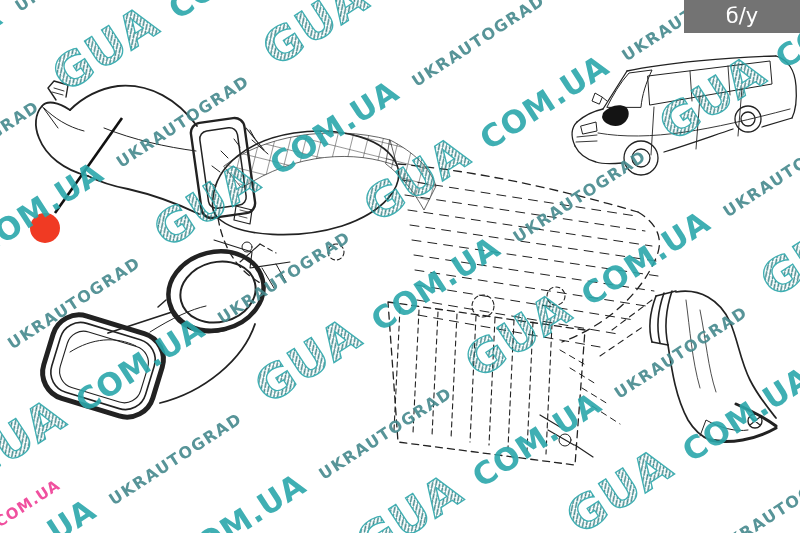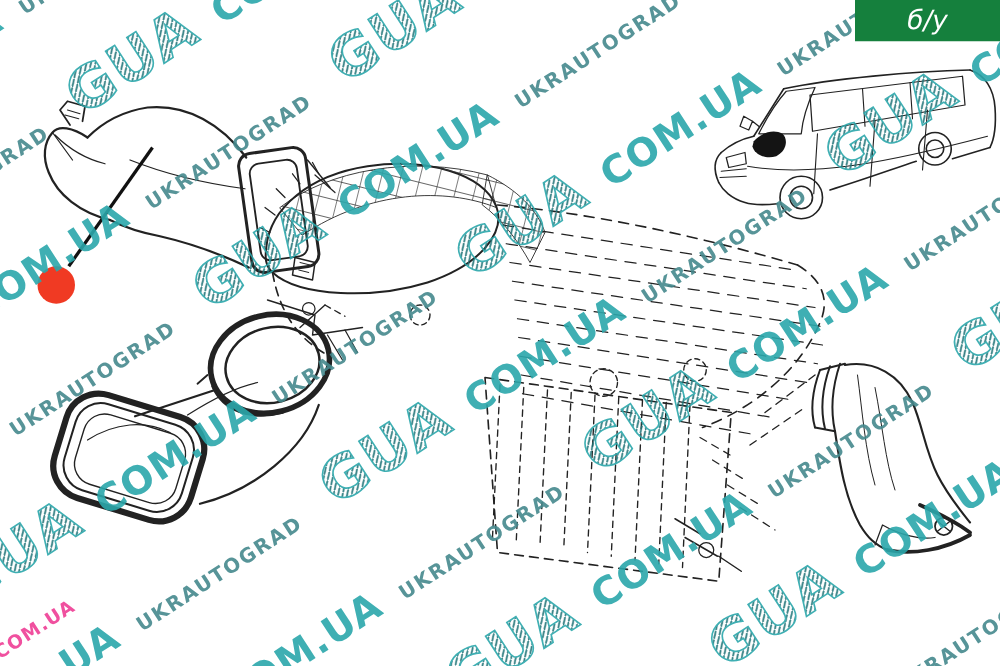--- a/index.html
+++ b/index.html
@@ -173,14 +173,14 @@
         <text x="-750" y="311"><tspan class="wm-gua" dx="0">GUA</tspan><tspan class="wm-com" dx="18">COM.UA</tspan><tspan class="wm-ukr" dx="18">UKRAUTOGRAD</tspan><tspan class="wm-gua" dx="30">GUA</tspan><tspan class="wm-com" dx="18">COM.UA</tspan><tspan class="wm-ukr" dx="18">UKRAUTOGRAD</tspan><tspan class="wm-gua" dx="30">GUA</tspan><tspan class="wm-com" dx="18">COM.UA</tspan><tspan class="wm-ukr" dx="18">UKRAUTOGRAD</tspan><tspan class="wm-gua" dx="30">GUA</tspan><tspan class="wm-com" dx="18">COM.UA</tspan><tspan class="wm-ukr" dx="18">UKRAUTOGRAD</tspan><tspan class="wm-gua" dx="30">GUA</tspan><tspan class="wm-com" dx="18">COM.UA</tspan><tspan class="wm-ukr" dx="18">UKRAUTOGRAD</tspan><tspan class="wm-gua" dx="30">GUA</tspan><tspan class="wm-com" dx="18">COM.UA</tspan><tspan class="wm-ukr" dx="18">UKRAUTOGRAD</tspan><tspan class="wm-gua" dx="30">GUA</tspan><tspan class="wm-com" dx="18">COM.UA</tspan><tspan class="wm-ukr" dx="18">UKRAUTOGRAD</tspan></text>
         <text x="-560" y="404"><tspan class="wm-gua" dx="0">GUA</tspan><tspan class="wm-com" dx="18">COM.UA</tspan><tspan class="wm-ukr" dx="18">UKRAUTOGRAD</tspan><tspan class="wm-gua" dx="30">GUA</tspan><tspan class="wm-com" dx="18">COM.UA</tspan><tspan class="wm-ukr" dx="18">UKRAUTOGRAD</tspan><tspan class="wm-gua" dx="30">GUA</tspan><tspan class="wm-com" dx="18">COM.UA</tspan><tspan class="wm-ukr" dx="18">UKRAUTOGRAD</tspan><tspan class="wm-gua" dx="30">GUA</tspan><tspan class="wm-com" dx="18">COM.UA</tspan><tspan class="wm-ukr" dx="18">UKRAUTOGRAD</tspan><tspan class="wm-gua" dx="30">GUA</tspan><tspan class="wm-com" dx="18">COM.UA</tspan><tspan class="wm-ukr" dx="18">UKRAUTOGRAD</tspan><tspan class="wm-gua" dx="30">GUA</tspan><tspan class="wm-com" dx="18">COM.UA</tspan><tspan class="wm-ukr" dx="18">UKRAUTOGRAD</tspan><tspan class="wm-gua" dx="30">GUA</tspan><tspan class="wm-com" dx="18">COM.UA</tspan><tspan class="wm-ukr" dx="18">UKRAUTOGRAD</tspan></text>
         <text x="-750" y="497"><tspan class="wm-gua" dx="0">GUA</tspan><tspan class="wm-com" dx="18">COM.UA</tspan><tspan class="wm-ukr" dx="18">UKRAUTOGRAD</tspan><tspan class="wm-gua" dx="30">GUA</tspan><tspan class="wm-com" dx="18">COM.UA</tspan><tspan class="wm-ukr" dx="18">UKRAUTOGRAD</tspan><tspan class="wm-gua" dx="30">GUA</tspan><tspan class="wm-com" dx="18">COM.UA</tspan><tspan class="wm-ukr" dx="18">UKRAUTOGRAD</tspan><tspan class="wm-gua" dx="30">GUA</tspan><tspan class="wm-com" dx="18">COM.UA</tspan><tspan class="wm-ukr" dx="18">UKRAUTOGRAD</tspan><tspan class="wm-gua" dx="30">GUA</tspan><tspan class="wm-com" dx="18">COM.UA</tspan><tspan class="wm-ukr" dx="18">UKRAUTOGRAD</tspan><tspan class="wm-gua" dx="30">GUA</tspan><tspan class="wm-com" dx="18">COM.UA</tspan><tspan class="wm-ukr" dx="18">UKRAUTOGRAD</tspan><tspan class="wm-gua" dx="30">GUA</tspan><tspan class="wm-com" dx="18">COM.UA</tspan><tspan class="wm-ukr" dx="18">UKRAUTOGRAD</tspan></text>
         <text x="-560" y="590"><tspan class="wm-gua" dx="0">GUA</tspan><tspan class="wm-com" dx="18">COM.UA</tspan><tspan class="wm-ukr" dx="18">UKRAUTOGRAD</tspan><tspan class="wm-gua" dx="30">GUA</tspan><tspan class="wm-com" dx="18">COM.UA</tspan><tspan class="wm-ukr" dx="18">UKRAUTOGRAD</tspan><tspan class="wm-gua" dx="30">GUA</tspan><tspan class="wm-com" dx="18">COM.UA</tspan><tspan class="wm-ukr" dx="18">UKRAUTOGRAD</tspan><tspan class="wm-gua" dx="30">GUA</tspan><tspan class="wm-com" dx="18">COM.UA</tspan><tspan class="wm-ukr" dx="18">UKRAUTOGRAD</tspan><tspan class="wm-gua" dx="30">GUA</tspan><tspan class="wm-com" dx="18">COM.UA</tspan><tspan class="wm-ukr" dx="18">UKRAUTOGRAD</tspan><tspan class="wm-gua" dx="30">GUA</tspan><tspan class="wm-com" dx="18">COM.UA</tspan><tspan class="wm-ukr" dx="18">UKRAUTOGRAD</tspan><tspan class="wm-gua" dx="30">GUA</tspan><tspan class="wm-com" dx="18">COM.UA</tspan><tspan class="wm-ukr" dx="18">UKRAUTOGRAD</tspan></text>
         <text x="-750" y="683"><tspan class="wm-gua" dx="0">GUA</tspan><tspan class="wm-com" dx="18">COM.UA</tspan><tspan class="wm-ukr" dx="18">UKRAUTOGRAD</tspan><tspan class="wm-gua" dx="30">GUA</tspan><tspan class="wm-com" dx="18">COM.UA</tspan><tspan class="wm-ukr" dx="18">UKRAUTOGRAD</tspan><tspan class="wm-gua" dx="30">GUA</tspan><tspan class="wm-com" dx="18">COM.UA</tspan><tspan class="wm-ukr" dx="18">UKRAUTOGRAD</tspan><tspan class="wm-gua" dx="30">GUA</tspan><tspan class="wm-com" dx="18">COM.UA</tspan><tspan class="wm-ukr" dx="18">UKRAUTOGRAD</tspan><tspan class="wm-gua" dx="30">GUA</tspan><tspan class="wm-com" dx="18">COM.UA</tspan><tspan class="wm-ukr" dx="18">UKRAUTOGRAD</tspan><tspan class="wm-gua" dx="30">GUA</tspan><tspan class="wm-com" dx="18">COM.UA</tspan><tspan class="wm-ukr" dx="18">UKRAUTOGRAD</tspan><tspan class="wm-gua" dx="30">GUA</tspan><tspan class="wm-com" dx="18">COM.UA</tspan><tspan class="wm-ukr" dx="18">UKRAUTOGRAD</tspan></text>
       </g>
     </svg>
 
   <div class="pink-frag">COM.UA</div>
 
-  <div class="badge" style="background: #15803d; font-style: italic;">б/у</div>
+  <div class="badge" style="background: #737373;">б/у</div>
 </div>
 
 </body></html>

